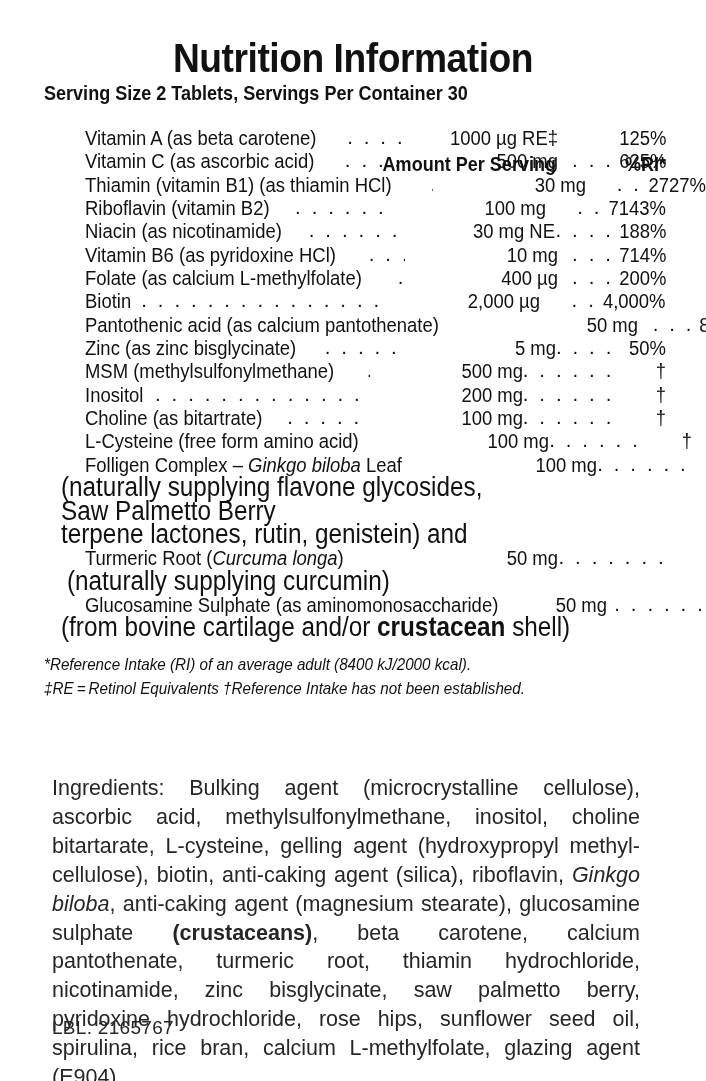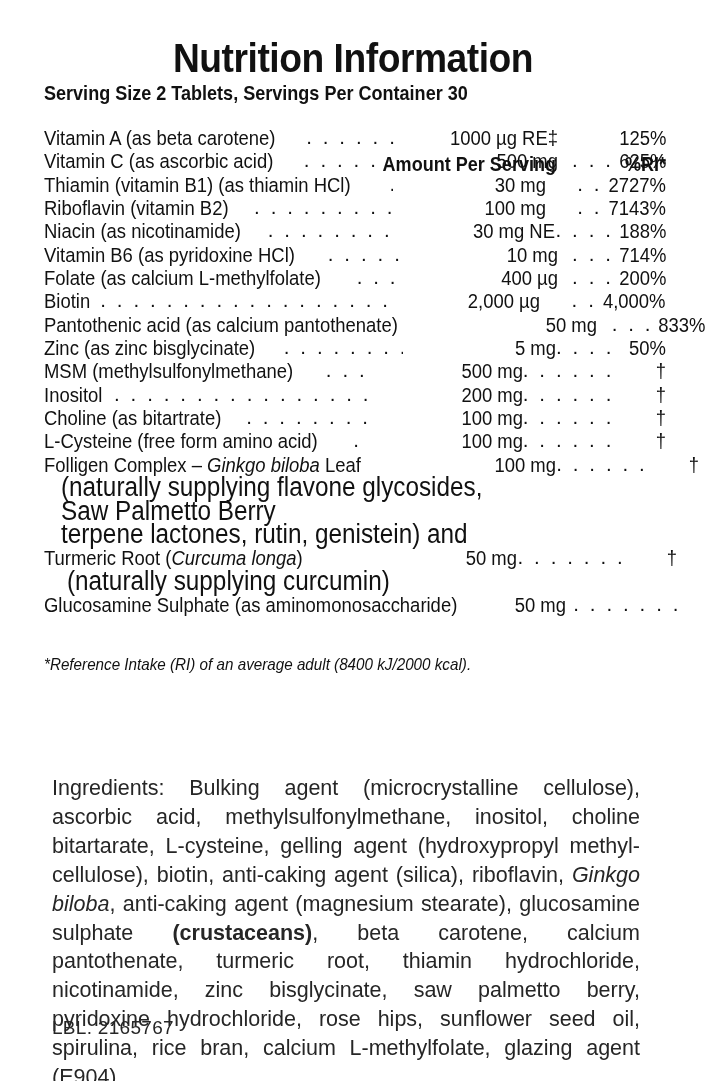--- a/index.html
+++ b/index.html
@@ -35,20 +35,21 @@
     width:110px;text-align:right;
     transform:scaleX(0.88);transform-origin:100% 50%;
   }
 
   
   .rows{position:absolute;left:44px;top:126px;width:622px;}
   .row{
     display:flex;align-items:flex-end;
     height:23.35px;font-size:20.5px;line-height:23.35px;
     white-space:nowrap;
+    margin-left:41px;
   }
   .row .nm{
     flex:0 0 auto;
     transform:scaleX(0.9);transform-origin:0 50%;
   }
   .row .lead{
     flex:1 1 auto;overflow:hidden;
     font-size:20.5px;letter-spacing:2.6px;
     padding:0 2px 0 5px;color:#111;
     position:relative;top:-1px;
@@ -237,24 +238,26 @@
         <span class="pct" style="min-width: 52px;">†</span>
       </div>
       <div class="sub sub2"><span>(naturally supplying curcumin)</span></div>
       <div class="row">
         <span class="nm">Glucosamine Sulphate (as aminomonosaccharide)</span>
         <span class="amount" style="padding-left: 6px;">50 mg</span>
         <span class="lead"></span>
         <span class="lead2" style="min-width: 56px;">. . . . . . .</span>
         <span class="pct" style="min-width: 52px;">†</span>
       </div>
+      <div class="sub"><span>(from bovine cartilage and/or <b>crustacean</b> shell)</span></div>
     </div>
 
   <div class="footnotes" id="footnotes">
       <div class="fn"><span>*Reference Intake (RI) of an average adult (8400 kJ/2000 kcal).</span></div>
+      <div class="fn"><span>‡RE = Retinol Equivalents  †Reference Intake has not been established.</span></div>
     </div>
 
 
   <div class="ingredients" id="ingredients">Ingredients: Bulking agent (microcrystalline cellulose), ascorbic acid, methylsulfonylmethane, inositol, choline bitartarate, L-cysteine, gelling agent (hydroxypropyl methyl-cellulose),  biotin, anti-caking agent (silica), riboflavin, <em>Ginkgo biloba</em>, anti-caking agent (magnesium stearate), glucosamine sulphate <b>(crustaceans)</b><span class="last">, beta carotene, calcium pantothenate, turmeric root, thiamin hydrochloride, nicotinamide, zinc bisglycinate, saw palmetto berry, pyridoxine hydrochloride, rose hips, sunflower seed oil, spirulina, rice bran, calcium L-methylfolate, glazing agent (E904).</span></div>
 
   <div class="lbl">LBL. 2165767</div>
 
 </div>
 
 </body></html>

